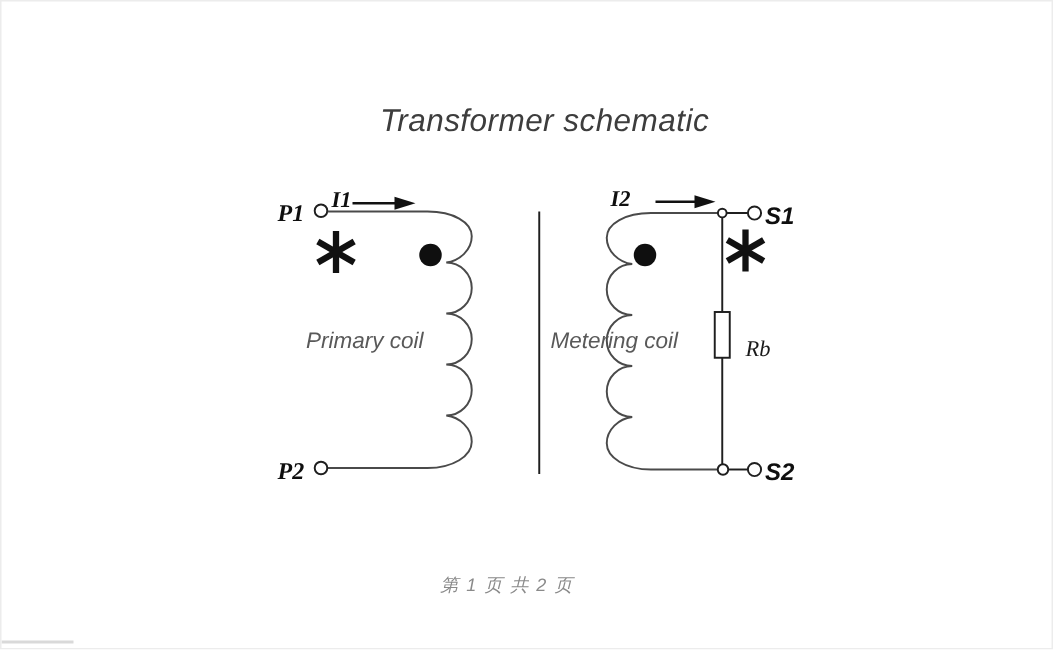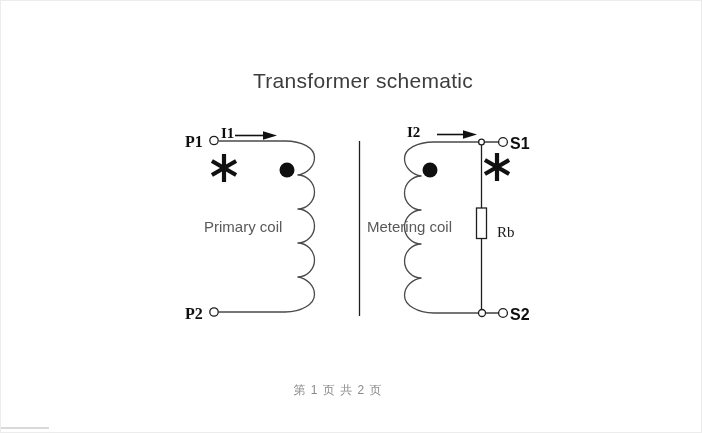--- a/index.html
+++ b/index.html
@@ -3,20 +3,21 @@
 <meta charset="utf-8">
 <style>
   html,body{margin:0;padding:0;background:#fff;}
   .page{
     position:relative;
     width:700px;height:431px;
     border:1px solid #ececec;
     background:#ffffff;
     font-family:"Liberation Sans",sans-serif;
     overflow:hidden;
+    font-style:italic;
   }
   .title{
     position:absolute;top:68px;left:0;width:100%;
     text-align:center;
     transform:translateX(12px);
     font-size:21px;
     color:#3d3d3d;
     letter-spacing:0.3px;
   }
   .footer{

